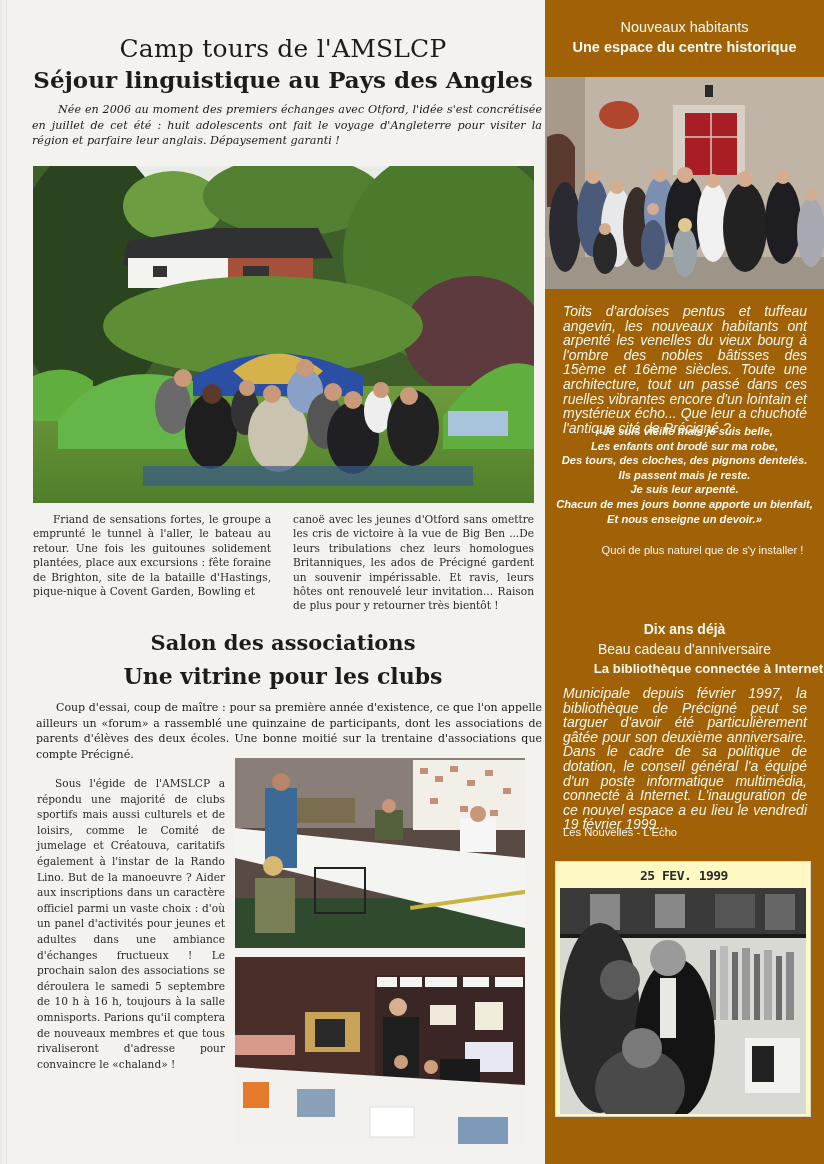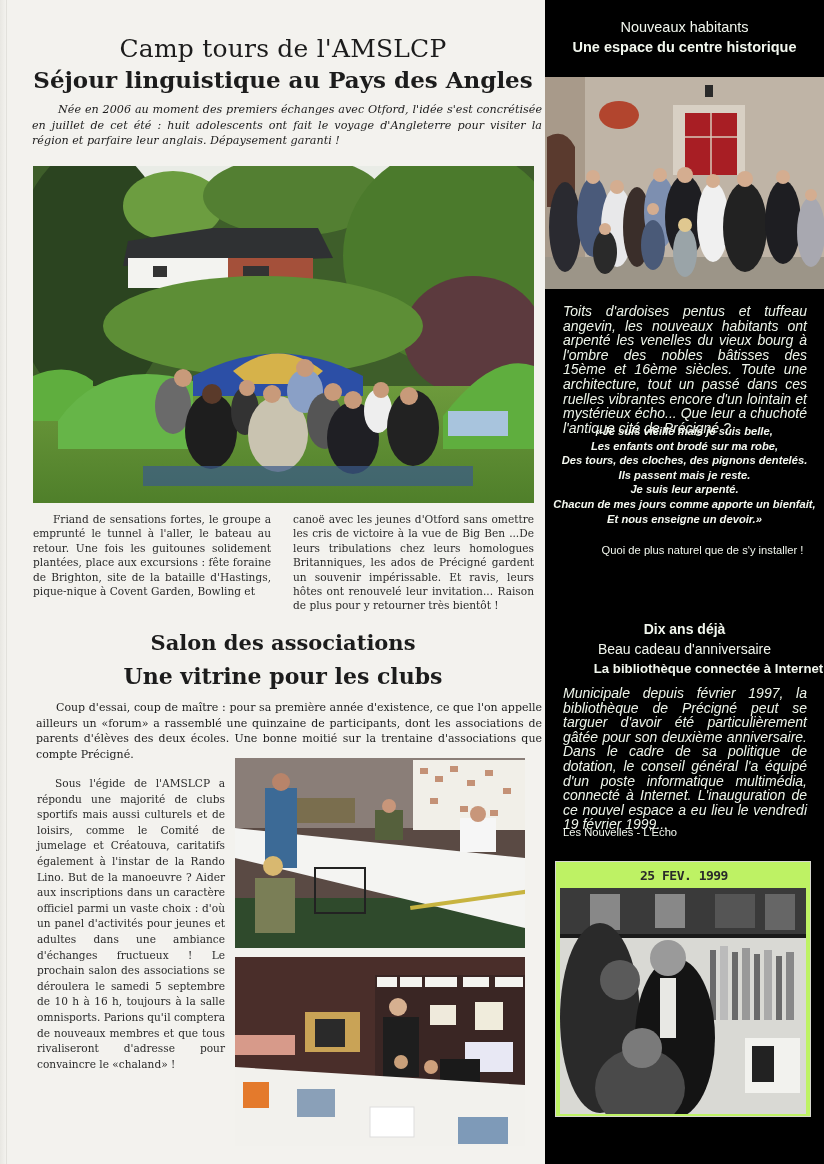--- a/index.html
+++ b/index.html
@@ -54,21 +54,21 @@
     position: absolute; left: 14px; top: 700px; width: 506px;
     font-size: 11px; line-height: 15.5px; text-align: justify; text-indent: 20px;
   }
   .salon-text { left: 15px; top: 776px; width: 188px; text-indent: 18px; font-size: 10.6px; line-height: 15.6px; }
   .salon-photo1 { left: 213px; top: 758px; width: 290px; height: 190px; }
   .salon-photo2 { left: 213px; top: 957px; width: 290px; height: 189px; }
 
   
   .sidebar {
     position: absolute; left: 545px; top: 0; width: 279px; height: 1164px;
-    background: #000000;
+    background: #a16207;
     font-family: "Liberation Sans", sans-serif; color: #f2f7ee;
   }
   .sb-head1 { position: absolute; left: 0; top: 19px; width: 279px; text-align: center; font-size: 14.5px; }
   .sb-head2 { position: absolute; left: 0; top: 39px; width: 279px; text-align: center; font-size: 14.5px; font-weight: bold; }
   .sb-photo1 { left: 0; top: 77px; width: 279px; height: 212px; }
   .sb-para {
     position: absolute; left: 18px; width: 244px; font-size: 14px; line-height: 14.6px;
     text-align: justify; color: #eef5ea; font-style: italic;
   }
   .sb-para1 { top: 304px; }
@@ -77,21 +77,21 @@
     font-size: 11.2px; line-height: 14.6px; font-style: italic; font-weight: bold; color: #f4f8f0;
   }
   .sb-closing { position: absolute; left: 0; top: 544px; width: 279px; text-align: center; font-size: 11.2px; padding-left: 36px; }
   .sb-h3 { position: absolute; left: 0; top: 621px; width: 279px; text-align: center; font-size: 14px; font-weight: bold; }
   .sb-h4 { position: absolute; left: 0; top: 641px; width: 279px; text-align: center; font-size: 14px; }
   .sb-h5 { position: absolute; left: 0; top: 661px; width: 279px; text-align: center; font-size: 13.2px; font-weight: bold; padding-left: 48px; }
   .sb-para2 { top: 686px; }
   .sb-source { position: absolute; left: 18px; top: 826px; font-size: 11.2px; }
   .clipping {
     position: absolute; left: 555px; top: 861px; width: 256px; height: 256px;
-    background: #bef264; border: 1px solid #d8d8d0;
+    background: #fef9c3; border: 1px solid #d8d8d0;
   }
   .clip-date {
     position: absolute; left: 0; top: 6px; width: 256px; text-align: center;
     font-family: "DejaVu Sans Mono", monospace; font-size: 13px; font-weight: bold; color: #2a2a2a;
     letter-spacing: -0.5px;
   }
   .clip-photo { left: 4px; top: 26px; width: 246px; height: 226px; }
 </style>
 </head>
 <body>
@@ -279,21 +279,21 @@
   </div>
 
   <p class="sb-para sb-para1">Toits d'ardoises pentus et tuffeau angevin, les nouveaux habitants ont arpenté les venelles du vieux bourg à l'ombre des nobles bâtisses des 15ème et 16ème siècles. Toute une architecture, tout un passé dans ces ruelles vibrantes encore d'un lointain et mystérieux écho... Que leur a chuchoté l'antique cité de Précigné ?</p>
 
   <div class="sb-poem">
     <div>«Je suis vieille mais je suis belle,</div>
     <div>Les enfants ont brodé sur ma robe,</div>
     <div>Des tours, des cloches, des pignons dentelés.</div>
     <div>Ils passent mais je reste.</div>
     <div>Je suis leur arpenté.</div>
-    <div>Chacun de mes jours comme apporte un bienfait,</div>
+    <div>Chacun de mes jours bonne apporte un bienfait,</div>
     <div>Et nous enseigne un devoir.»</div>
   </div>
 
   <div class="sb-closing">Quoi de plus naturel que de s'y installer !</div>
 
   <div class="sb-h3">Dix ans déjà</div>
   <div class="sb-h4">Beau cadeau d'anniversaire</div>
   <div class="sb-h5">La bibliothèque connectée à Internet</div>
   <p class="sb-para sb-para2">Municipale depuis février 1997, la bibliothèque de Précigné peut se targuer d'avoir été particulièrement gâtée pour son deuxième anniversaire. Dans le cadre de sa politique de dotation, le conseil général l'a équipé d'un poste informatique multimédia, connecté à Internet. L'inauguration de ce nouvel espace a eu lieu le vendredi 19 février 1999...</p>
   <div class="sb-source">Les Nouvelles - L'Echo</div>

